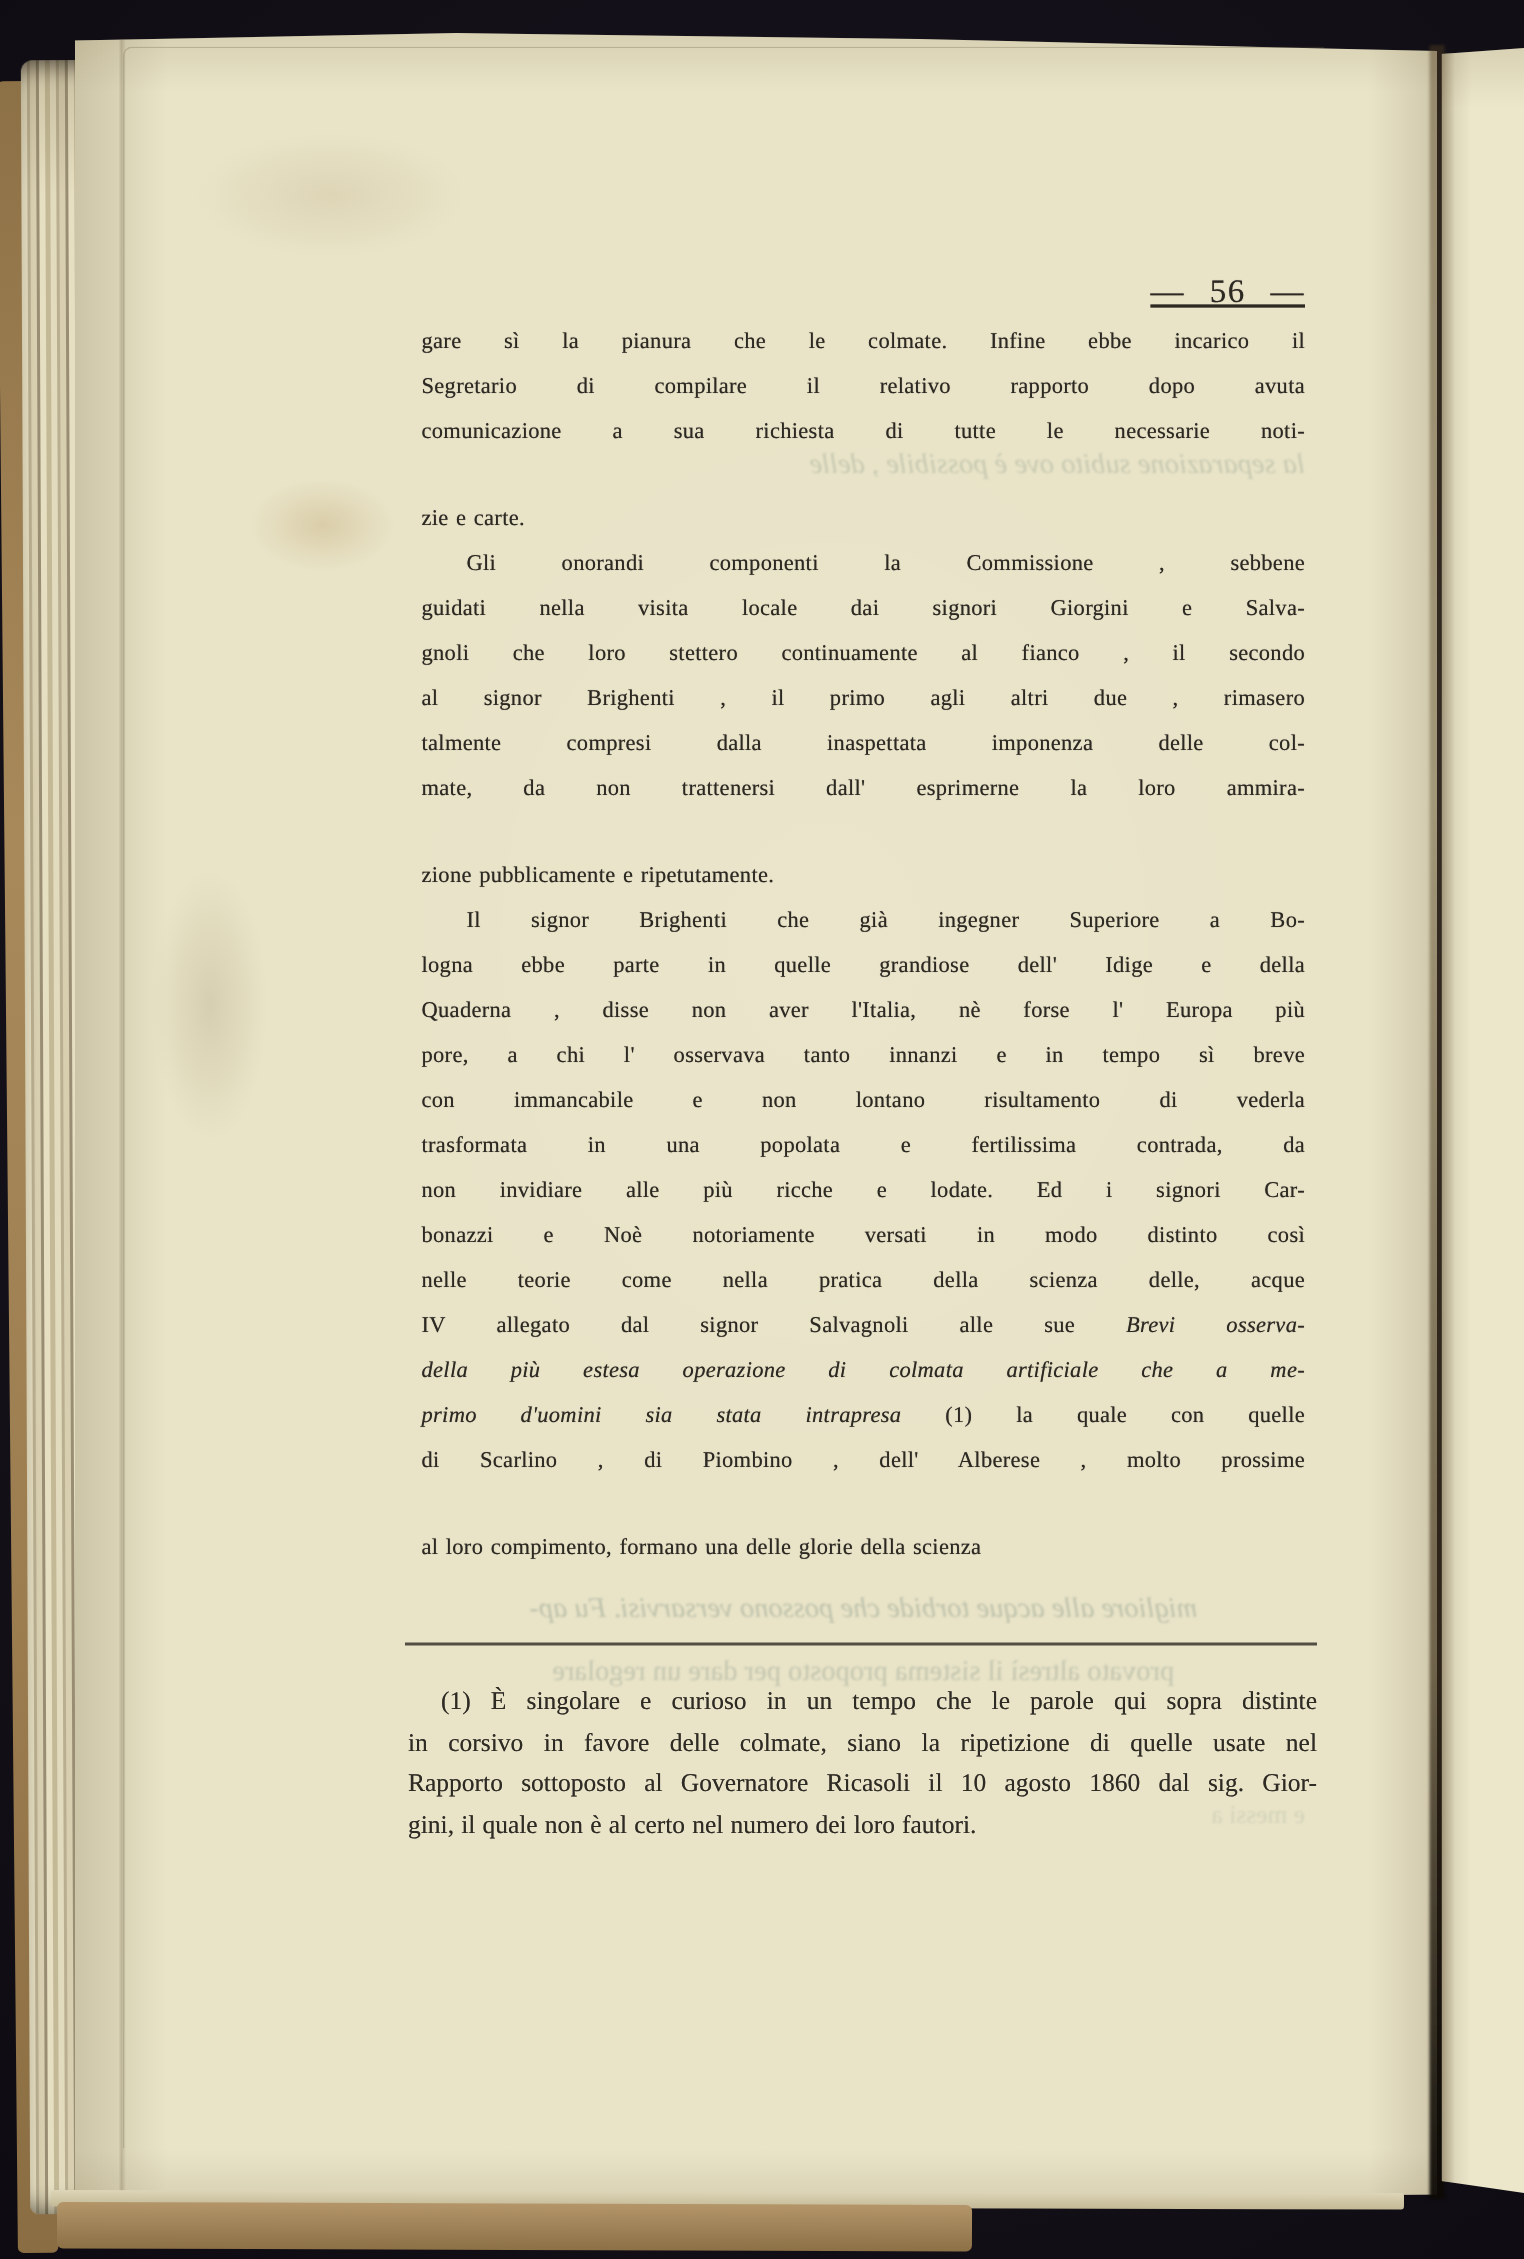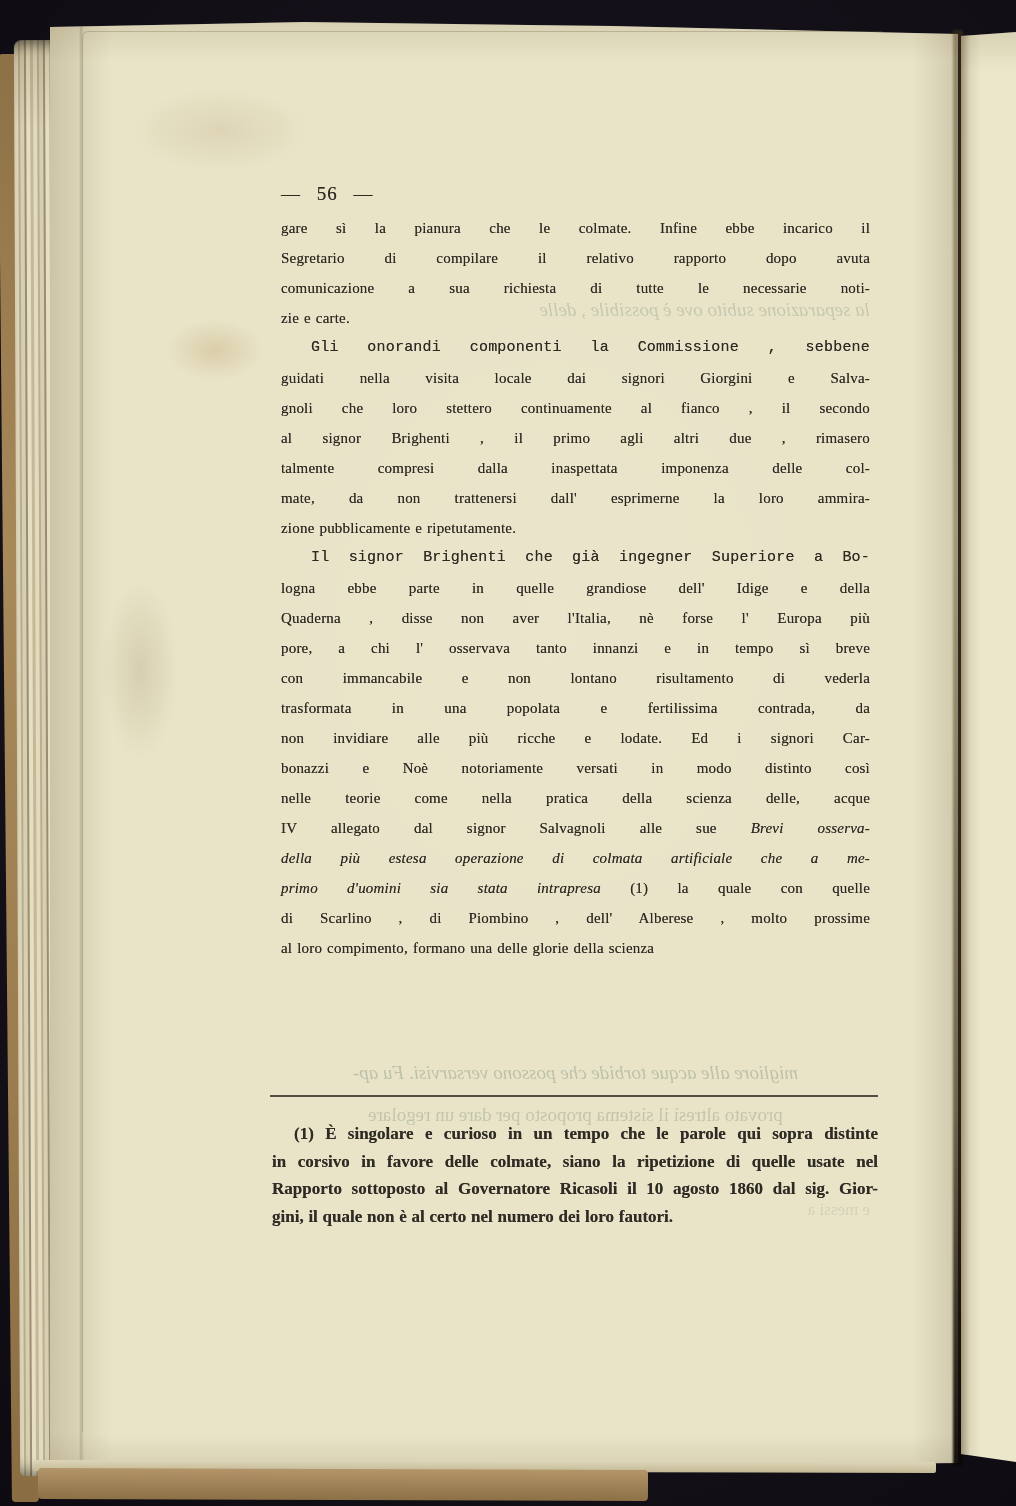--- a/index.html
+++ b/index.html
@@ -92,39 +92,39 @@
   }
 
   
   #text-area {
     left:281px; top:178px; width:589px;
     color:#2c2822;
     text-shadow:0 0 0.5px rgba(46,42,36,.65);
     letter-spacing:0.2px;
   }
   #page-number {
-    text-align:left; font-size:19px; height:32px; line-height:32px;
-    word-spacing:10px; letter-spacing:1px; margin-bottom:3px;
+    text-align:right; font-size:22px; height:32px; line-height:32px;
+    word-spacing:10px; letter-spacing:1px; margin-bottom:3px;text-decoration:underline;
   }
   .line {
     font-size:15px; height:30px; line-height:30px;
     text-align:justify; text-align-last:justify;
     word-spacing:1px; white-space:normal;
   }
-  .line.end { text-align-last:left; }
-  .line.ind { text-indent:30px;font-family:Liberation Mono, monospace; }
+  .line.end { text-align-last:left;margin-top:28px; }
+  .line.ind { text-indent:30px; }
   .it { font-style:italic;margin-top:24px; }
 
   #footnote-rule {
     left:270px; top:1095px; width:608px; height:2px;
     background:#38342c; opacity:.85;
   }
   #footnote {
     left:272px; top:1120px; width:606px;
-    color:#2e2a24; text-shadow:0 0 0.4px rgba(46,42,36,.6);font-weight:bold;
+    color:#2e2a24; text-shadow:0 0 0.4px rgba(46,42,36,.6);
   }
   .fline {
     font-size:17px; height:27.5px; line-height:27.5px;
     text-align:justify; text-align-last:justify; word-spacing:0.5px;
   }
   .fline.end { text-align-last:left; }
   .fline.ind { text-indent:22px; }
 
   
   .ghost {

